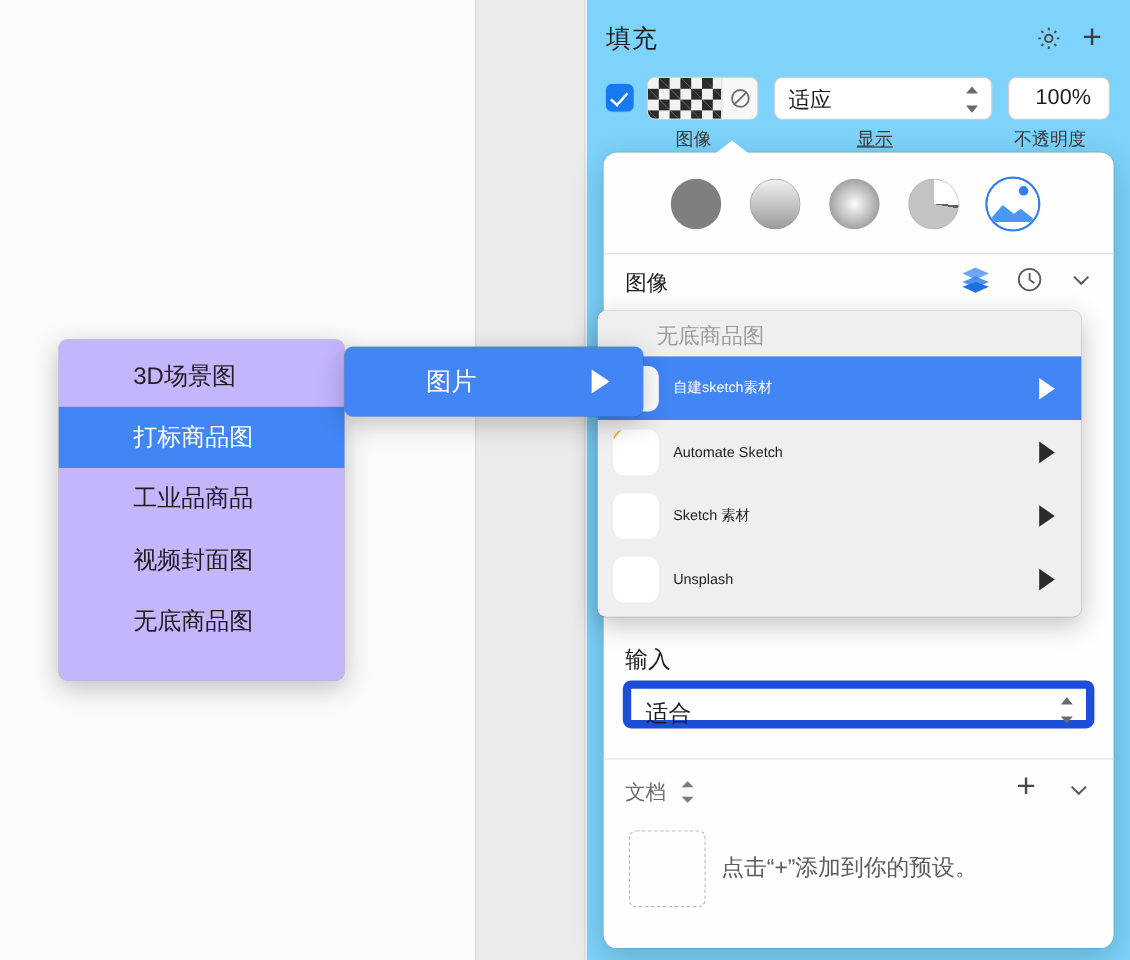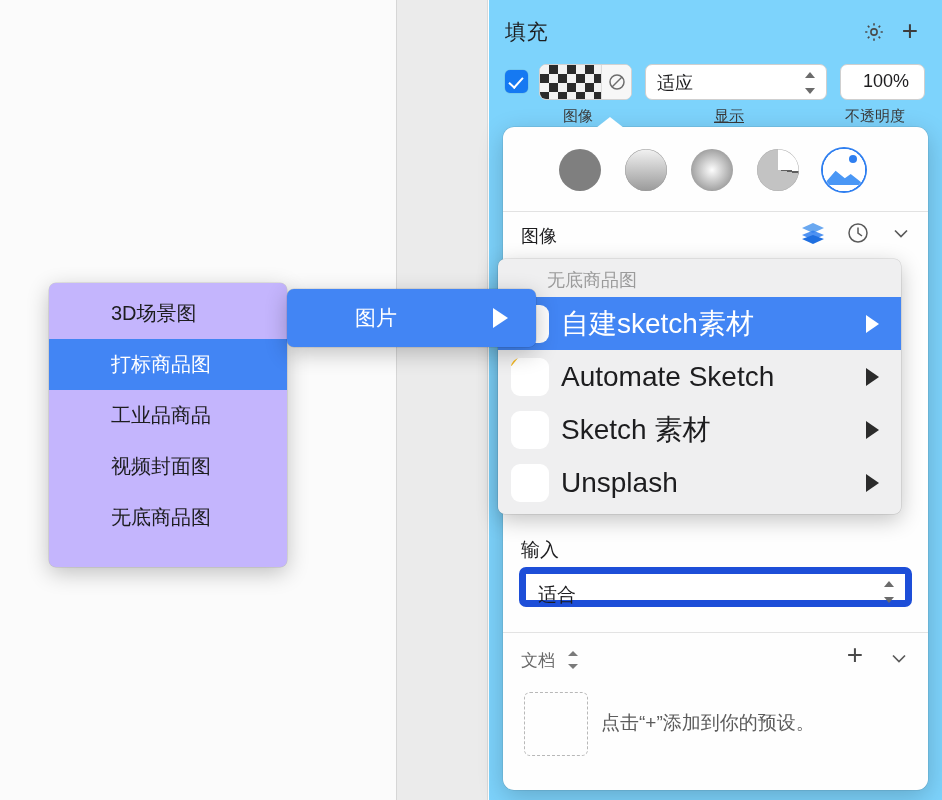--- a/index.html
+++ b/index.html
@@ -70,21 +70,21 @@
   .imgsec-label{position:absolute;left:18px;top:97px;font-size:18px;color:#1d1d1f;}
   .imgsec-icons{position:absolute;right:16px;top:94px;display:flex;gap:20px;align-items:center;}
 
   
   #menu-right{position:absolute;left:-5px;top:132px;width:403px;height:255px;background:#efeff0;
     border-radius:7px;box-shadow:0 0 0 .5px rgba(0,0,0,.14),0 6px 22px rgba(0,0,0,.24);padding-top:4px;box-sizing:border-box;}
   .menu-header{height:34px;line-height:34px;padding-left:49px;font-size:18px;color:#9b9b9b;}
   .mrow{height:53px;display:flex;align-items:center;padding-left:13px;position:relative;box-sizing:border-box;}
   .mrow.sel{background:#4285f4;}
   .mrow .mico{width:38px;height:38px;border-radius:9px;flex:none;margin-right:12px;overflow:hidden;position:relative;background:#fff;}
-  .mrow .mlabel{font-size:28px;color:#1d1d1f;}
+  .mrow .mlabel{font-size:12px;color:#1d1d1f;}
   .mrow.sel .mlabel{color:#fff;}
   .mrow .marrow{position:absolute;right:22px;top:50%;transform:translateY(-50%);
     width:0;height:0;border-top:9px solid transparent;border-bottom:9px solid transparent;border-left:13px solid #2b2b2b;}
   .mrow.sel .marrow{border-left-color:#fff;}
 
   
   .sec-input-label{position:absolute;left:18px;top:410px;font-size:19px;color:#1d1d1f;text-align:right;}
   .sec-input-field{position:absolute;left:16px;top:440px;width:393px;height:40px;border-radius:7px;background:#fff;
     border:7px solid #1d4ed8;box-sizing:border-box;}
   .sec-input-field span{position:absolute;left:12px;top:8px;font-size:19px;color:#1d1d1f;}

